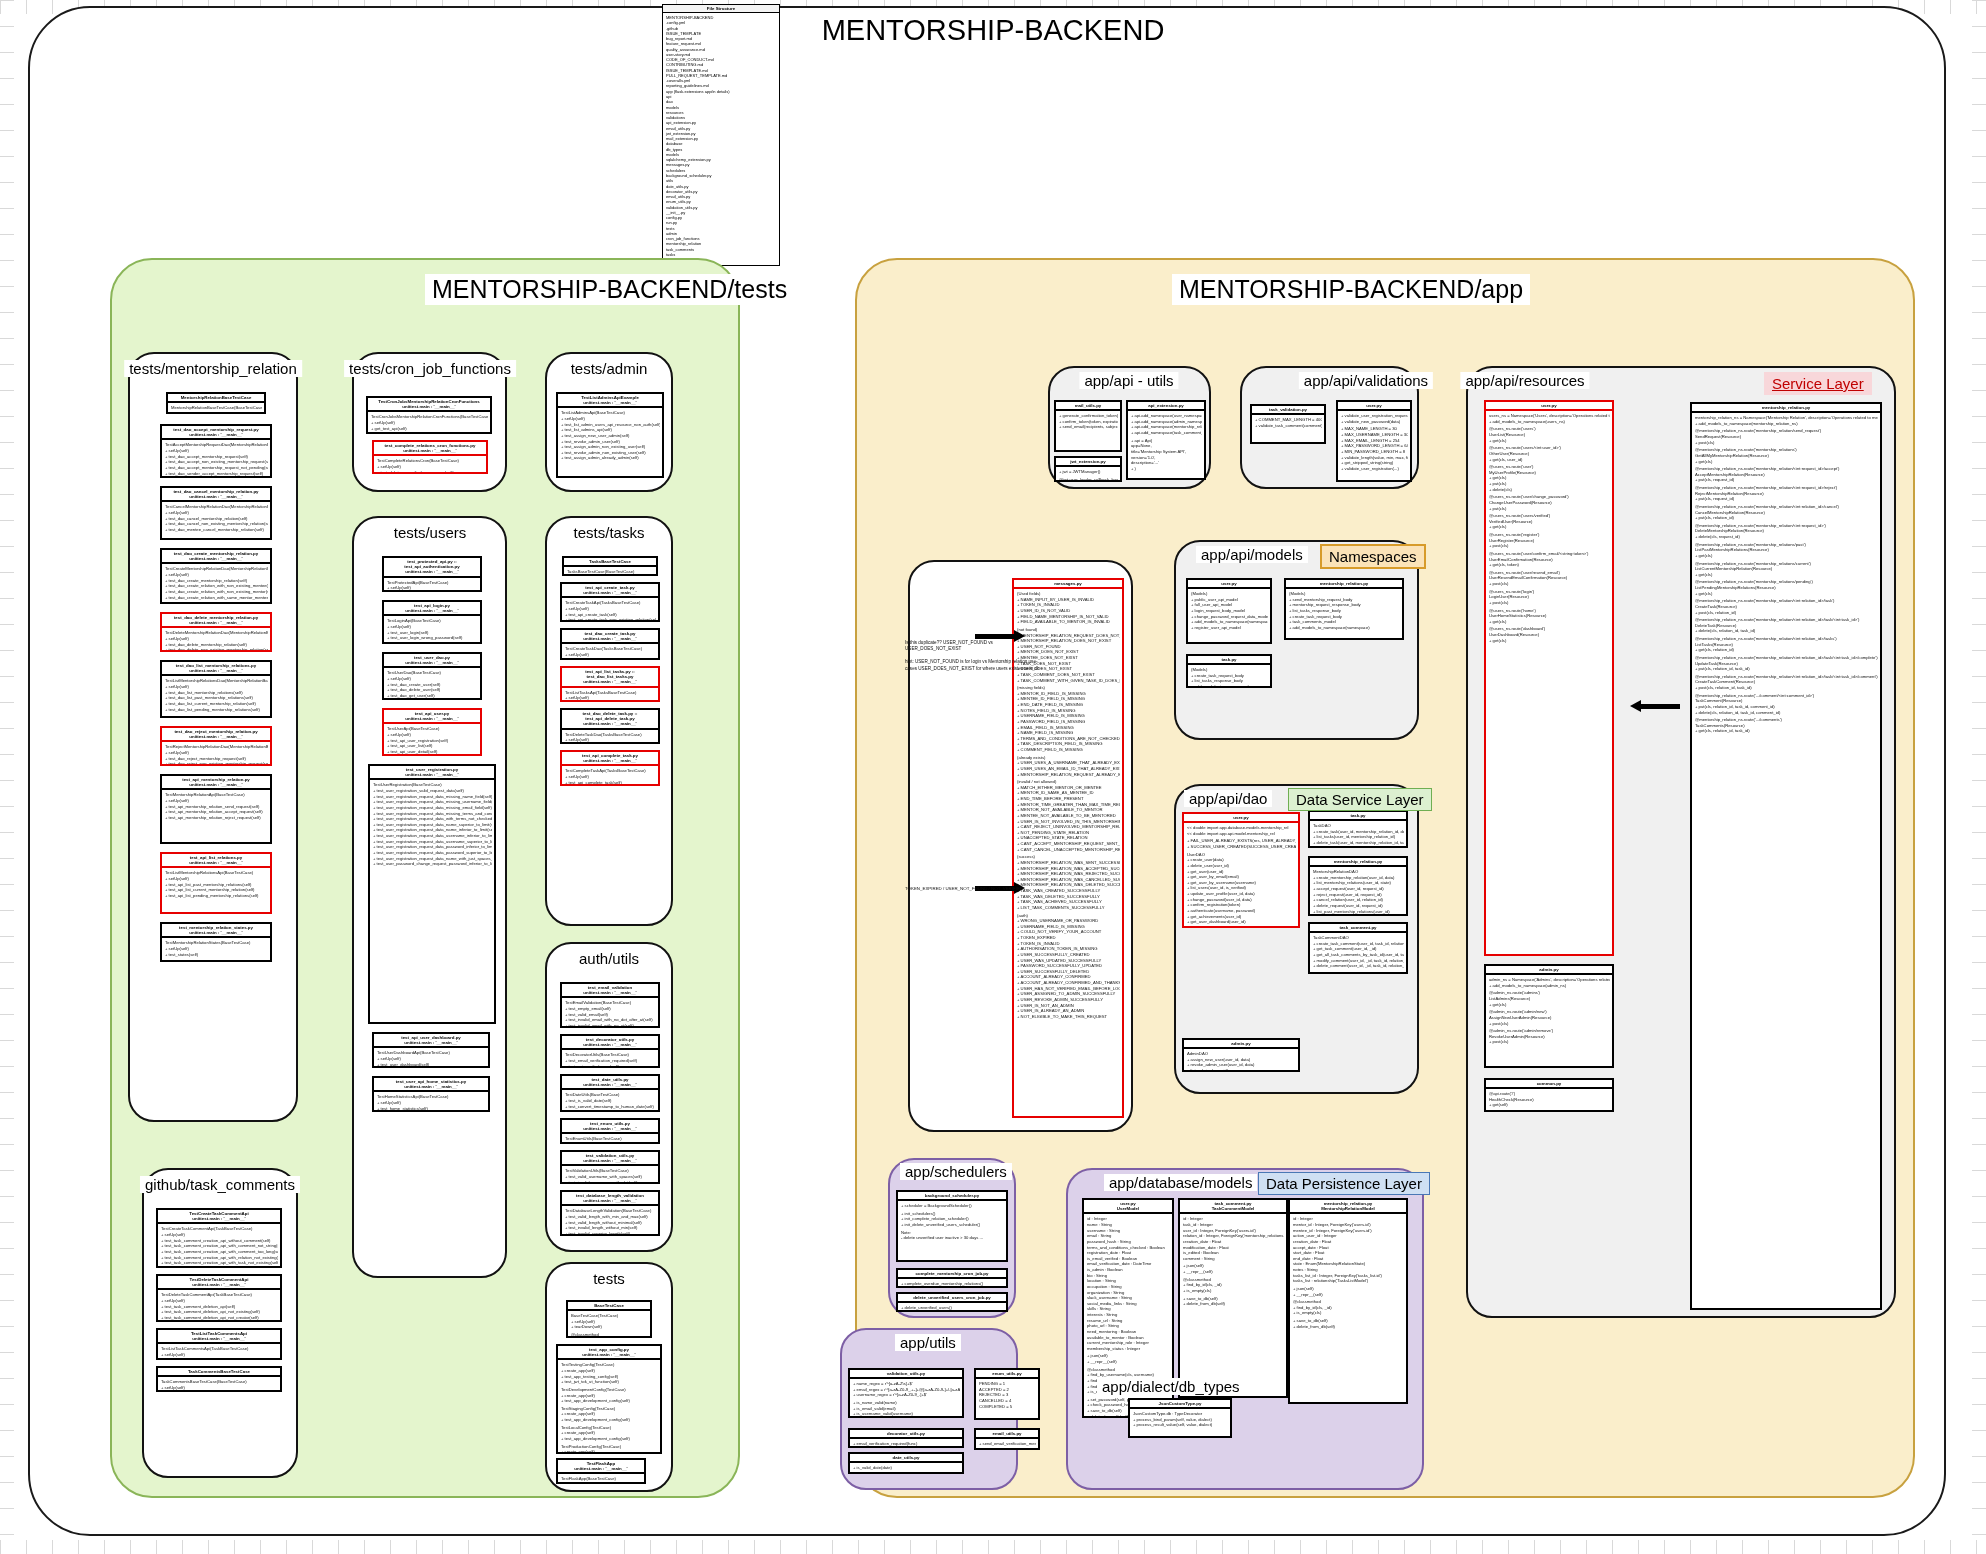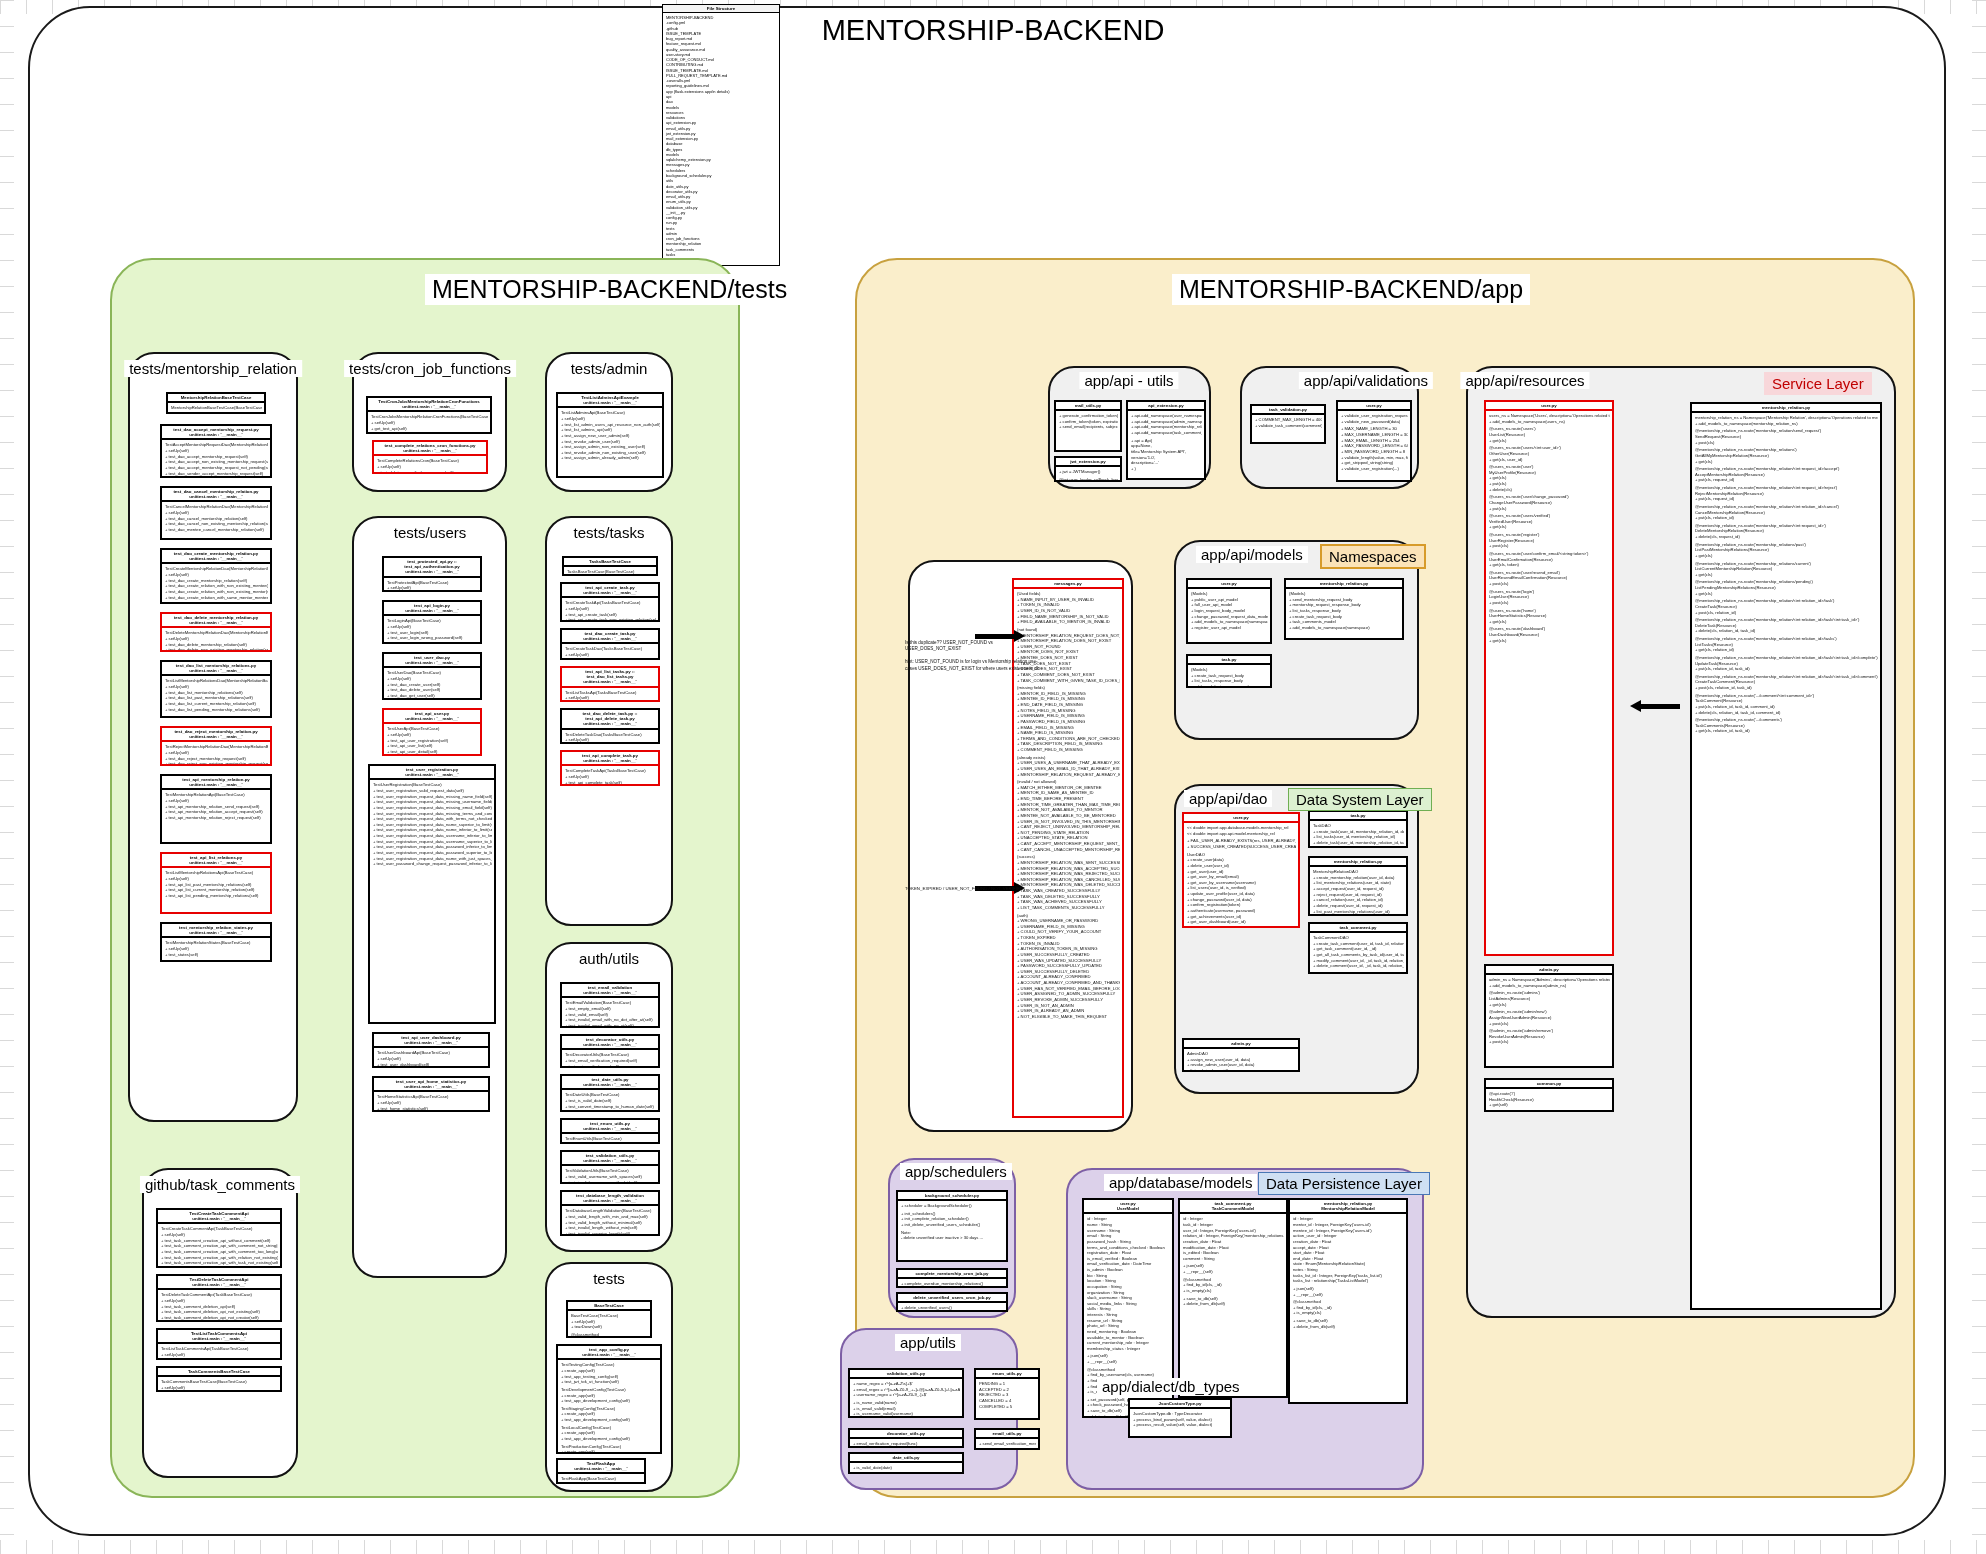--- a/index.html
+++ b/index.html
@@ -754,21 +754,21 @@
           <div class="ln">+ MIN_PASSWORD_LENGTH = 8</div>
           <div class="ln">+ validate_length(value, min, max, field)</div>
           <div class="ln">+ get_stripped_string(string)</div>
           <div class="ln">+ validate_user_registration(...)</div>
         </div>
       </div>
     </div>
 
   <div class="cluster grey" style="left:1466px; top:366px; width:430px; height:952px;"></div>
   <div class="cluster-title" style="left:1525px; top:372px;">app/api/resources</div>
-  <div class="badge service" style="left:1764px; top:372px;">Service Layer</div>
+  <div class="badge service" style="left:1764px; top:372px;text-decoration:underline;">Service Layer</div>
   <div id="g-app_api_resources">
       <div class="uml red" style="left: 1484px; top: 400px; width: 130px; height: 556px;">
         <div class="uml-head" style="white-space: pre-line;">user.py</div>
         <div class="uml-body">
           <div class="ln">users_ns = Namespace('Users', description='Operations related to users')</div>
           <div class="ln">+ add_models_to_namespace(users_ns)</div>
           <div style="height: 2px;"></div>
           <div class="ln">@users_ns.route('users')</div>
           <div class="ln">UserList(Resource)</div>
           <div class="ln">+ get(cls)</div>
@@ -953,21 +953,21 @@
           <div class="ln">(Models)</div>
           <div class="ln">+ create_task_request_body</div>
           <div class="ln">+ list_tasks_response_body</div>
           <div class="ln">+ add_models_to_namespace(namespace)</div>
         </div>
       </div>
     </div>
 
   <div class="cluster grey" style="left:1174px; top:784px; width:245px; height:310px;"></div>
   <div class="cluster-title left-anchor" style="left:1184px; top:790px;">app/api/dao</div>
-  <div class="badge dal" style="left:1288px; top:788px;">Data System Layer</div>
+  <div class="badge dal" style="left:1288px; top:788px;">Data Service Layer</div>
   <div id="g-app_api_dao">
       <div class="uml red" style="left: 1182px; top: 812px; width: 118px; height: 116px;">
         <div class="uml-head" style="white-space: pre-line;">user.py</div>
         <div class="uml-body">
           <div class="ln">&lt;&lt; double import app.database.models.mentorship_rel</div>
           <div class="ln">&lt;&lt; double import app.api.model.mentorship_rel</div>
           <div style="height: 2px;"></div>
           <div class="ln">+ FAIL_USER_ALREADY_EXISTS(res, USER_ALREADY_EXISTS)</div>
           <div class="ln">+ SUCCESS_USER_CREATED(SUCCESS_USER_CREATED)</div>
           <div style="height: 2px;"></div>

